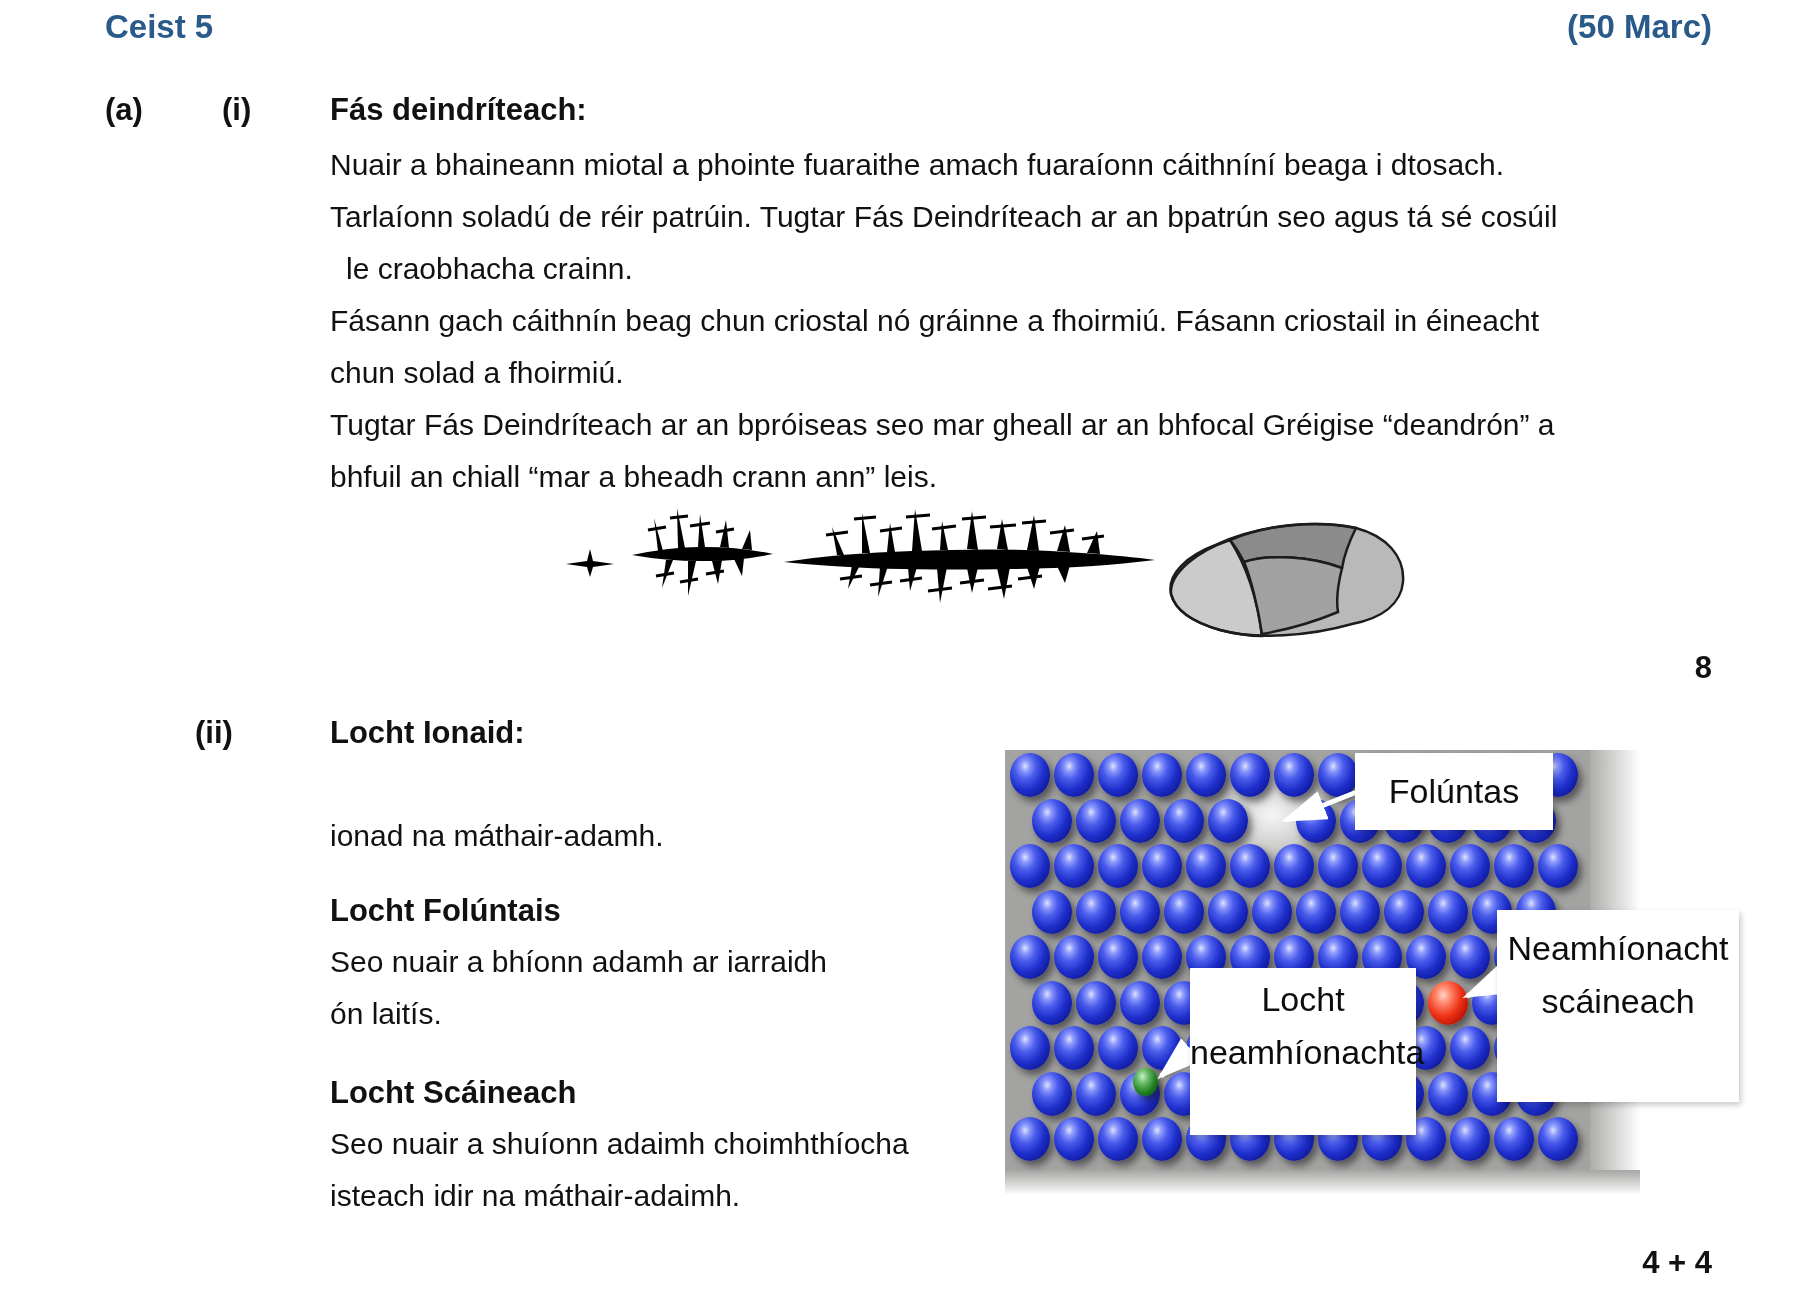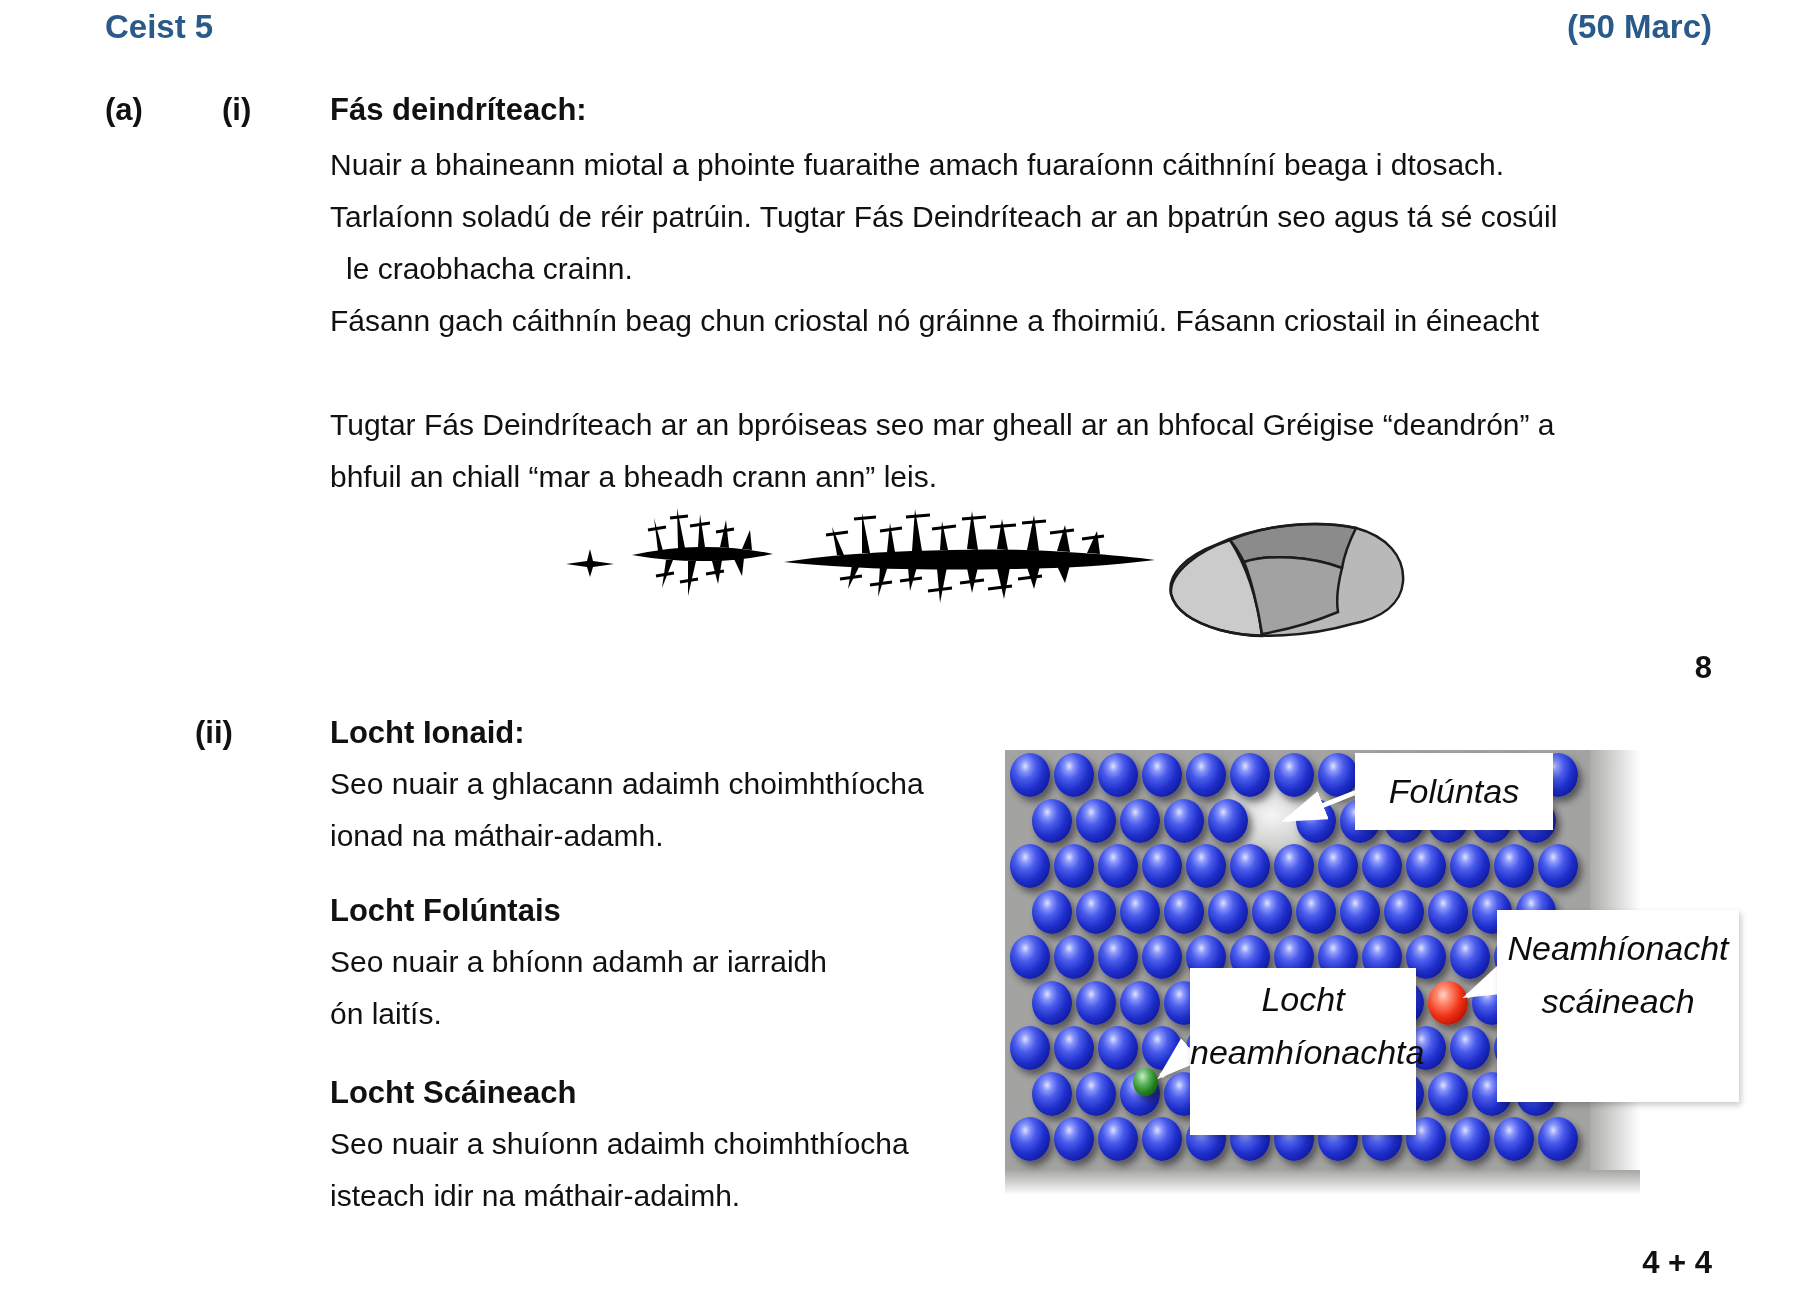--- a/index.html
+++ b/index.html
@@ -17,21 +17,21 @@
       background:linear-gradient(to right, rgba(163,163,161,0.9), rgba(163,163,161,0));}
   #photo .fade-b{position:absolute;left:0;top:420px;width:635px;height:25px;
       background:linear-gradient(to bottom, rgba(150,150,148,0.85), rgba(150,150,148,0));}
   .glow{position:absolute;border-radius:50%;}
   .atom{position:absolute;border-radius:50%;width:40px;height:44px;
       background:radial-gradient(ellipse at 38% 30%, #dfe4ff 0%, #8a97fb 13%, #4a5ceb 30%, #1e2ecb 55%, #101a9c 78%, #070e63 100%);
       box-shadow:4px 5px 7px rgba(25,25,32,0.55);}
   .atom.red{background:radial-gradient(ellipse at 38% 32%, #ffd3ca 0%, #ff8a6e 20%, #ef3317 50%, #c01505 75%, #830d00 100%);}
   .atom.green{background:radial-gradient(ellipse at 38% 30%, #c9ecc9 0%, #62b862 28%, #1f7e1f 60%, #0a420a 100%);}
   .lblbox{position:absolute;background:#ffffff;color:#0d0d0d;text-align:center;
-      box-shadow:2px 3px 6px rgba(0,0,0,0.22);font-style:italic;}
+      box-shadow:2px 3px 6px rgba(0,0,0,0.22);}
   .lblbox .ln{display:block;line-height:53px;font-size:34px;}
   #arrows{position:absolute;left:0;top:0;}
   
   svg{display:block;}
 </style>
 </head>
 <body>
 
 <div id="page">
 
@@ -39,20 +39,21 @@
   <div class="abs blue" style="right:106px;top:8px;">(50 Marc)</div>
 
   <div class="abs h" style="left:105px;top:92px;">(a)</div>
   <div class="abs h" style="left:222px;top:92px;">(i)</div>
   <div class="abs h" style="left:330px;top:92px;">Fás deindríteach:</div>
 
   <div class="abs bodyline" style="left:330px;top:148px;">Nuair a bhaineann miotal a phointe fuaraithe amach fuaraíonn cáithníní beaga i dtosach.</div>
   <div class="abs bodyline" style="left:330px;top:200px;">Tarlaíonn soladú de réir patrúin. Tugtar Fás Deindríteach ar an bpatrún seo agus tá sé cosúil</div>
   <div class="abs bodyline" style="left:346px;top:252px;">le craobhacha crainn.</div>
   <div class="abs bodyline" style="left:330px;top:304px;">Fásann gach cáithnín beag chun criostal nó gráinne a fhoirmiú. Fásann criostail in éineacht</div>
+  <div class="abs bodyline" style="left:330px;top:356px;">chun solad a fhoirmiú.</div>
   <div class="abs bodyline" style="left:330px;top:408px;">Tugtar Fás Deindríteach ar an bpróiseas seo mar gheall ar an bhfocal Gréigise “deandrón” a</div>
   <div class="abs bodyline" style="left:330px;top:460px;">bhfuil an chiall “mar a bheadh crann ann” leis.</div>
 
   <div class="abs" style="left:565px;top:548px;">
     <svg width="50" height="30" viewBox="0 0 50 30">
       <path d="M25 1 L28 13 L49 16 L28 19 L25 29 L22 19 L1 16 L22 13 Z" fill="#000"></path>
     </svg>
   </div>
 
   <div class="abs" style="left:630px;top:502px;">
@@ -107,21 +108,20 @@
       <path d="M72 26 C110 10 158 6 198 14 C192 26 186 42 184 54 C152 42 112 40 86 48 C82 40 77 32 72 26 Z" fill="#8b8b8b" stroke="#1c1c1c" stroke-width="2.5"></path>
       <path d="M86 48 C112 40 152 42 184 54 C180 70 178 86 180 98 C156 108 128 116 104 120 C100 92 92 62 86 48 Z" fill="#a2a2a2" stroke="#1c1c1c" stroke-width="2.5"></path>
       <path d="M13 80 C9 60 28 42 60 30 C102 10 162 6 198 14 C228 22 247 42 245 68 C243 90 224 104 194 110 C152 122 97 126 62 116 C34 108 17 96 13 80 Z" fill="none" stroke="#1c1c1c" stroke-width="2.5"></path>
     </svg>
   </div>
 
   <div class="abs marks" style="right:106px;top:650px;">8</div>
 
   <div class="abs h" style="left:195px;top:715px;">(ii)</div>
   <div class="abs h" style="left:330px;top:715px;">Locht Ionaid:</div>
-  <div class="abs bodyline" style="left:330px;top:767px;">Seo nuair a ghlacann adaimh choimhthíocha</div>
   <div class="abs bodyline" style="left:330px;top:819px;">ionad na máthair-adamh.</div>
 
   <div class="abs h" style="left:330px;top:893px;">Locht Folúntais</div>
   <div class="abs bodyline" style="left:330px;top:945px;">Seo nuair a bhíonn adamh ar iarraidh</div>
   <div class="abs bodyline" style="left:330px;top:997px;">ón laitís.</div>
 
   <div class="abs h" style="left:330px;top:1075px;">Locht Scáineach</div>
   <div class="abs bodyline" style="left:330px;top:1127px;text-align:right;">Seo nuair a shuíonn adaimh choimhthíocha</div>
   <div class="abs bodyline" style="left:330px;top:1179px;">isteach idir na máthair-adaimh.</div>
 

